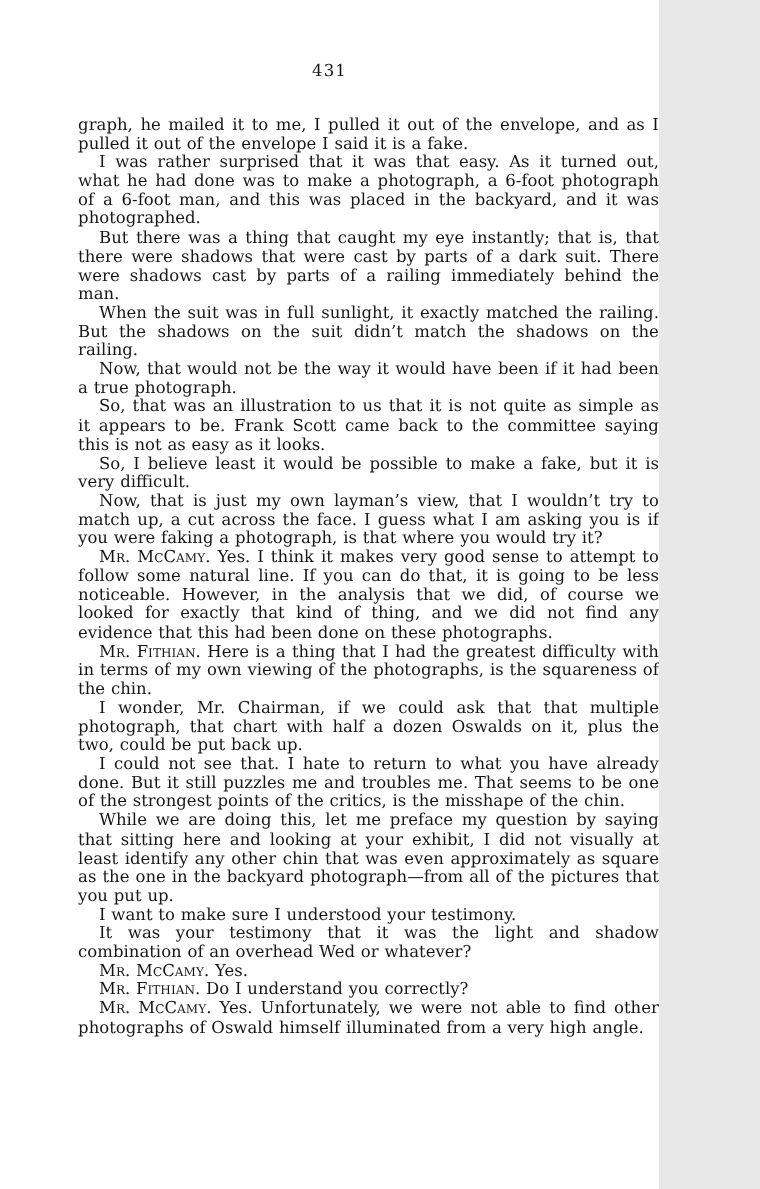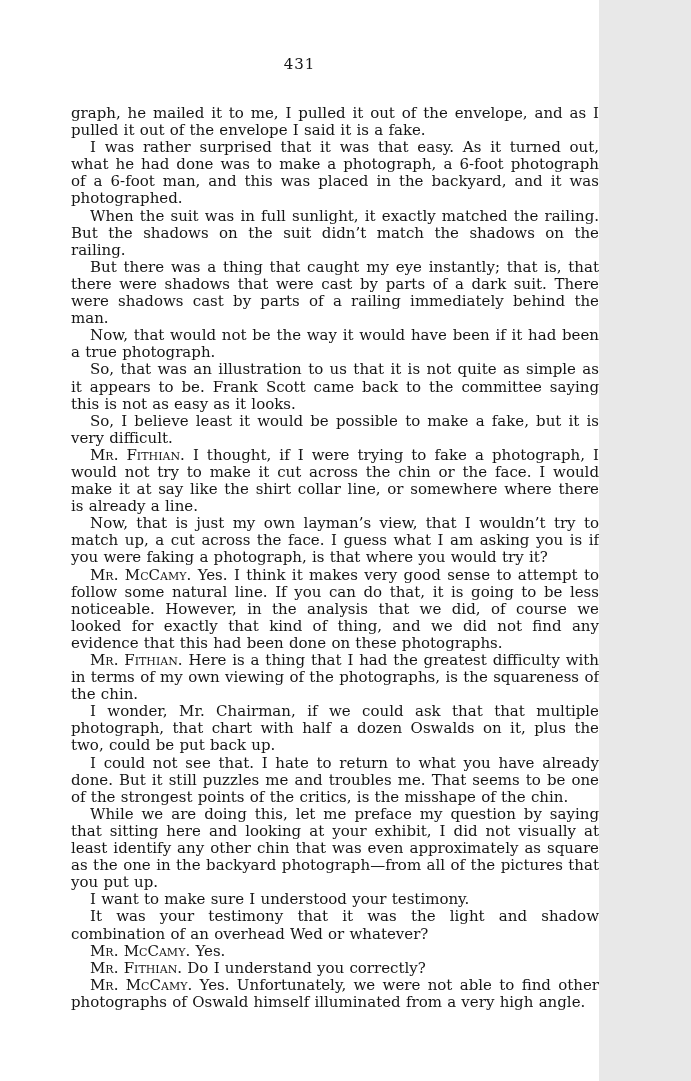--- a/index.html
+++ b/index.html
@@ -50,31 +50,30 @@
 </head>
 <body>
 
 <div class="page">
   <div class="page-number">431</div>
   <div class="text-column">
   <p class="no-indent"><span>graph, he mailed it to me, I pulled it out of the envelope, and as I pulled it out of the envelope I said it is a fake.</span></p>
 
   <p><span>I was rather surprised that it was that easy. As it turned out, what he had done was to make a photograph, a 6-foot photograph of a 6-foot man, and this was placed in the backyard, and it was photographed.</span></p>
 
+  <p><span>But there was a thing that caught my eye instantly; that is, that there were shadows that were cast by parts of a dark suit. There were shadows cast by parts of a railing immediately behind the man.</span></p>
+
   <p><span>When the suit was in full sunlight, it exactly matched the railing. But the shadows on the suit didn’t match the shadows on the railing.</span></p>
-
-  <p><span>But there was a thing that caught my eye instantly; that is, that there were shadows that were cast by parts of a dark suit. There were shadows cast by parts of a railing immediately behind the man.</span></p>
 
   <p><span>Now, that would not be the way it would have been if it had been a true photograph.</span></p>
 
   <p><span>So, that was an illustration to us that it is not quite as simple as it appears to be. Frank Scott came back to the committee saying this is not as easy as it looks.</span></p>
 
   <p><span>So, I believe least it would be possible to make a fake, but it is very difficult.</span></p>
 
-  <p><span class="speaker">Mr. Fithian. </span><span>I thought, if I were trying to fake a photograph, I would not try to make it cut across the chin or the face. I would make it at say like the shirt collar line, or somewhere where there is already a line.</span></p>
 
   <p><span>Now, that is just my own layman’s view, that I wouldn’t try to match up, a cut across the face. I guess what I am asking you is if you were faking a photograph, is that where you would try it?</span></p>
 
   <p><span class="speaker">Mr. McCamy. </span><span>Yes. I think it makes very good sense to attempt to follow some natural line. If you can do that, it is going to be less noticeable. However, in the analysis that we did, of course we looked for exactly that kind of thing, and we did not find any evidence that this had been done on these photographs.</span></p>
 
   <p><span class="speaker">Mr. Fithian. </span><span>Here is a thing that I had the greatest difficulty with in terms of my own viewing of the photographs, is the squareness of the chin.</span></p>
 
   <p><span>I wonder, Mr. Chairman, if we could ask that that multiple photograph, that chart with half a dozen Oswalds on it, plus the two, could be put back up.</span></p>
 
   <p><span>I could not see that. I hate to return to what you have already done. But it still puzzles me and troubles me. That seems to be one of the strongest points of the critics, is the misshape of the chin.</span></p>

